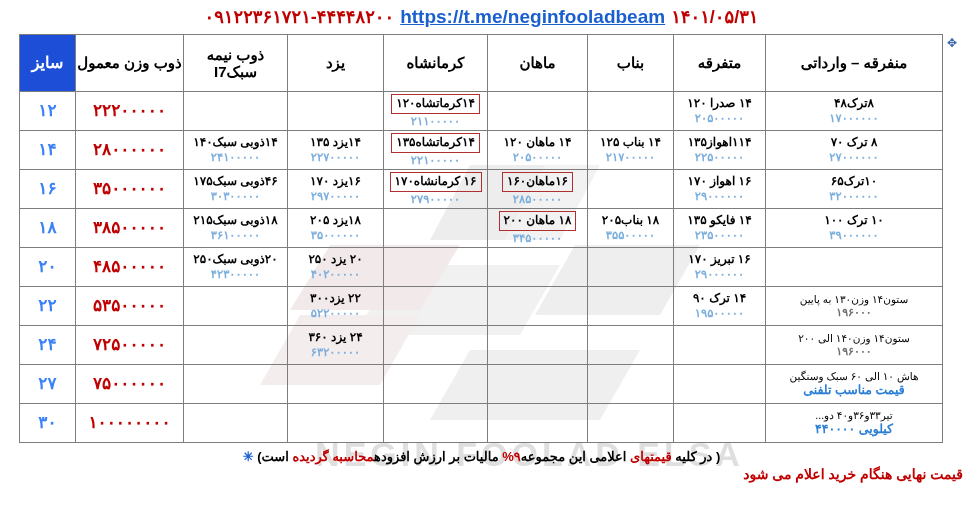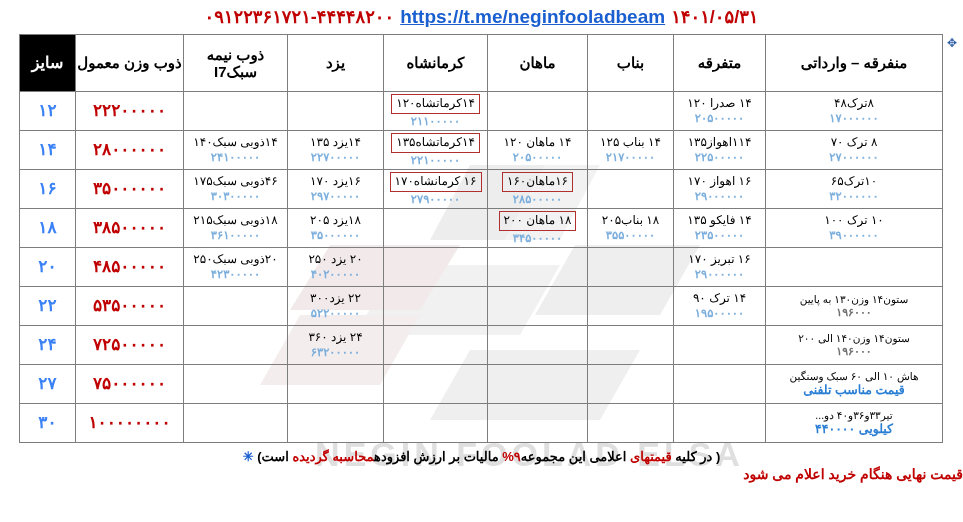--- a/index.html
+++ b/index.html
@@ -70,42 +70,42 @@
     height:38px;
   }
   thead th{
     height:56px;
     font-size:15px;
     font-weight:bold;
     color:#000;
     background:#ffffff;
   }
   thead th.size-head{
-    background:#000000;
+    background:#1d4ed8;
     color:#ffffff;
     font-size:16px;
   }
   
   col.c-size{width:56px;}
   col.c-weight{width:108px;}
   col.c-semi{width:104px;}
   col.c-yazd{width:96px;}
   col.c-kermanshah{width:104px;}
   col.c-mahan{width:100px;}
   col.c-bonab{width:86px;}
   col.c-motefarreghe{width:92px;}
   col.c-monofaradi{width:177px;}
 
   .cell{
     display:flex;flex-direction:column;justify-content:center;align-items:center;
     height:100%;
     gap:1px;
   }
   .name{
-    font-size:12px;font-weight:normal;color:#000;
+    font-size:12px;font-weight:bold;color:#000;
     white-space:nowrap;
   }
   .price{
     font-size:11.5px;font-weight:bold;color:#7baedc;
     letter-spacing:0.3px;
     white-space:nowrap;
   }
   .big-price{
     font-size:17px;font-weight:bold;color:#c00000;
     letter-spacing:0.5px;

